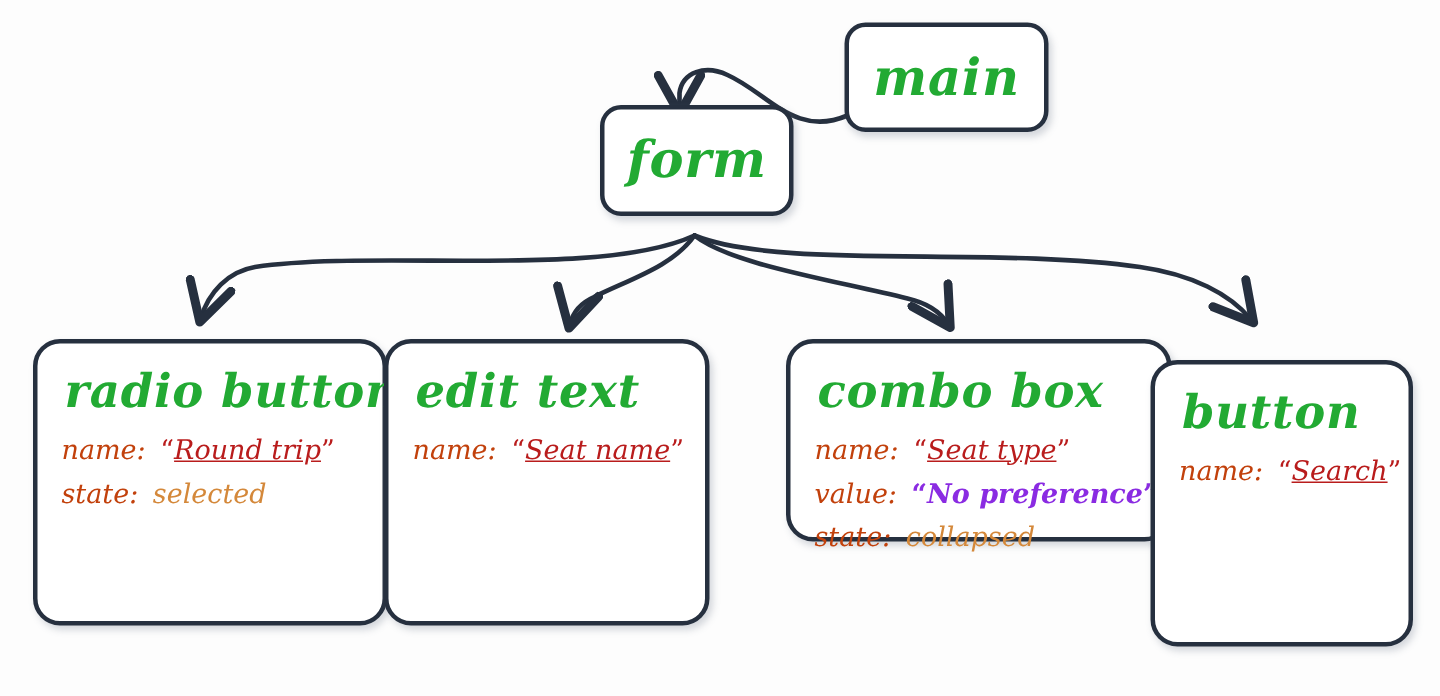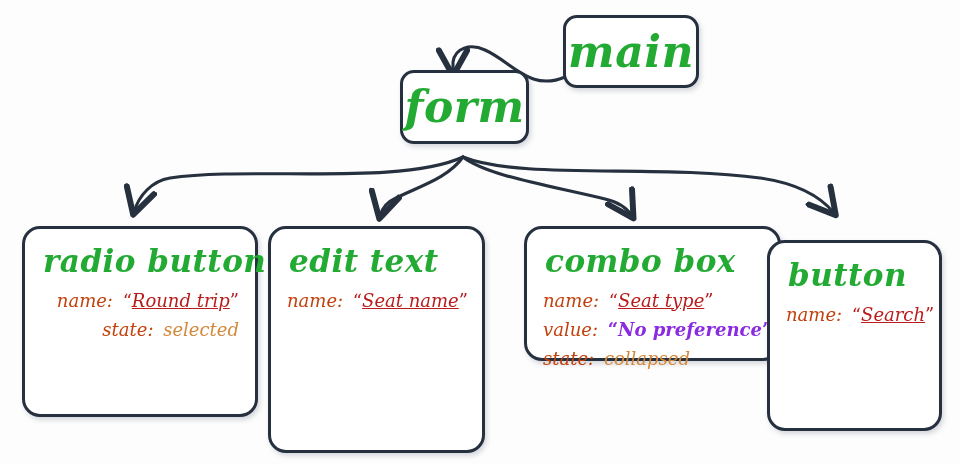--- a/index.html
+++ b/index.html
@@ -41,21 +41,21 @@
     white-space: nowrap;
   }
   
   .node.compact {
     display: flex;
     align-items: center;
     justify-content: center;
     border-radius: 14px;
   }
   .node.compact .node-title {
-    font-size: 44px;
+    font-size: 34px;
     line-height: 1;
   }
   
   .node.leaf {
     padding: 14px 16px 10px 16px;
   }
   .node.leaf .node-title {
     font-size: 31px;
     line-height: 1.05;
     display: block;
@@ -122,35 +122,35 @@
   </svg>
 
   <div class="node compact" style="left:563px; top:15px; width:136px; height:73px;">
     <span class="node-title">main</span>
   </div>
 
   <div class="node compact" style="left:400px; top:70px; width:129px; height:74px;">
     <span class="node-title">form</span>
   </div>
 
-  <div class="node leaf" style="left:22px; top:226px; width:236px; height:191px;text-align:right;">
+  <div class="node leaf" style="left:22px; top:226px; width:236px; height:191px;">
     <span class="node-title">radio button</span>
     <div class="attrs">
       <div class="attr-row">
         <span class="attr-key">name:</span>
         <span class="attr-val v-link"><span class="q">“</span><span class="vtext">Round trip</span><span class="q">”</span></span>
       </div>
       <div class="attr-row">
         <span class="attr-key">state:</span>
         <span class="attr-val v-orange">selected</span>
       </div>
     </div>
   </div>
 
-  <div class="node leaf" style="left:268px; top:226px; width:217px; height:227px;">
+  <div class="node leaf" style="left:256px; top:226px; width:217px; height:191px;">
     <span class="node-title">edit text</span>
     <div class="attrs">
       <div class="attr-row">
         <span class="attr-key">name:</span>
         <span class="attr-val v-link"><span class="q">“</span><span class="vtext">Seat name</span><span class="q">”</span></span>
       </div>
     </div>
   </div>
 
   <div class="node leaf" style="left:524px; top:226px; width:257px; height:135px;">

